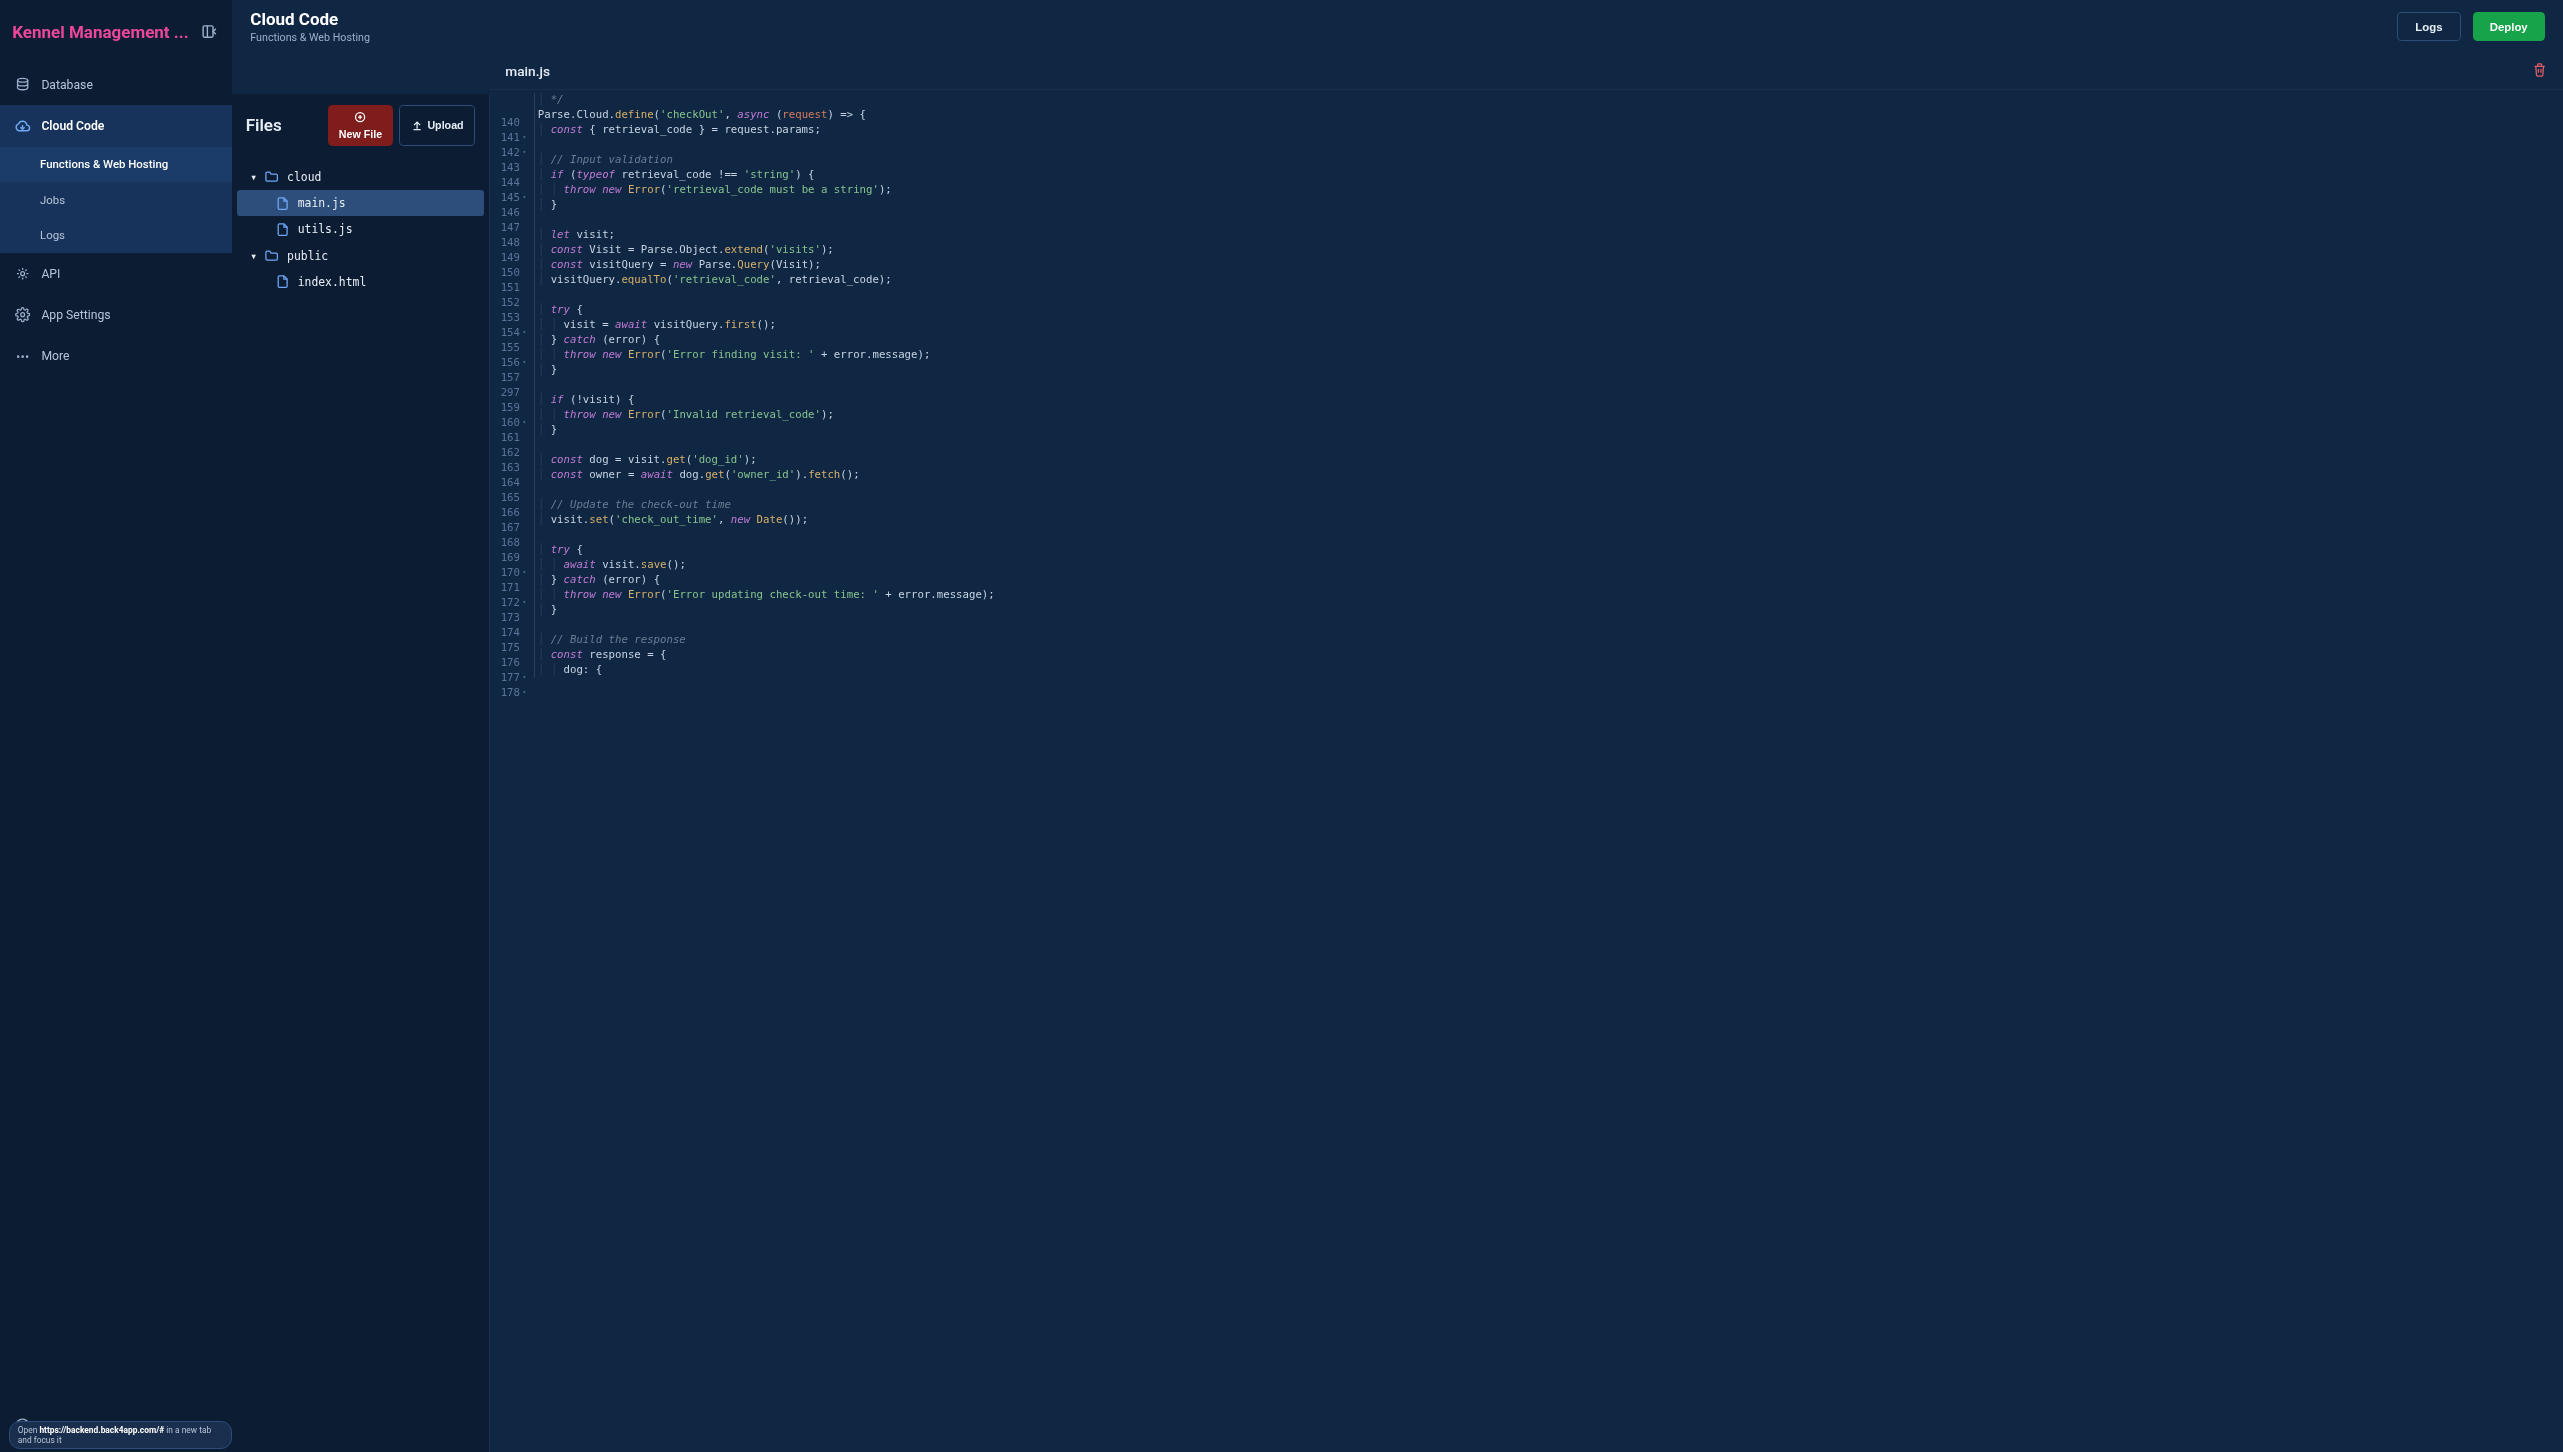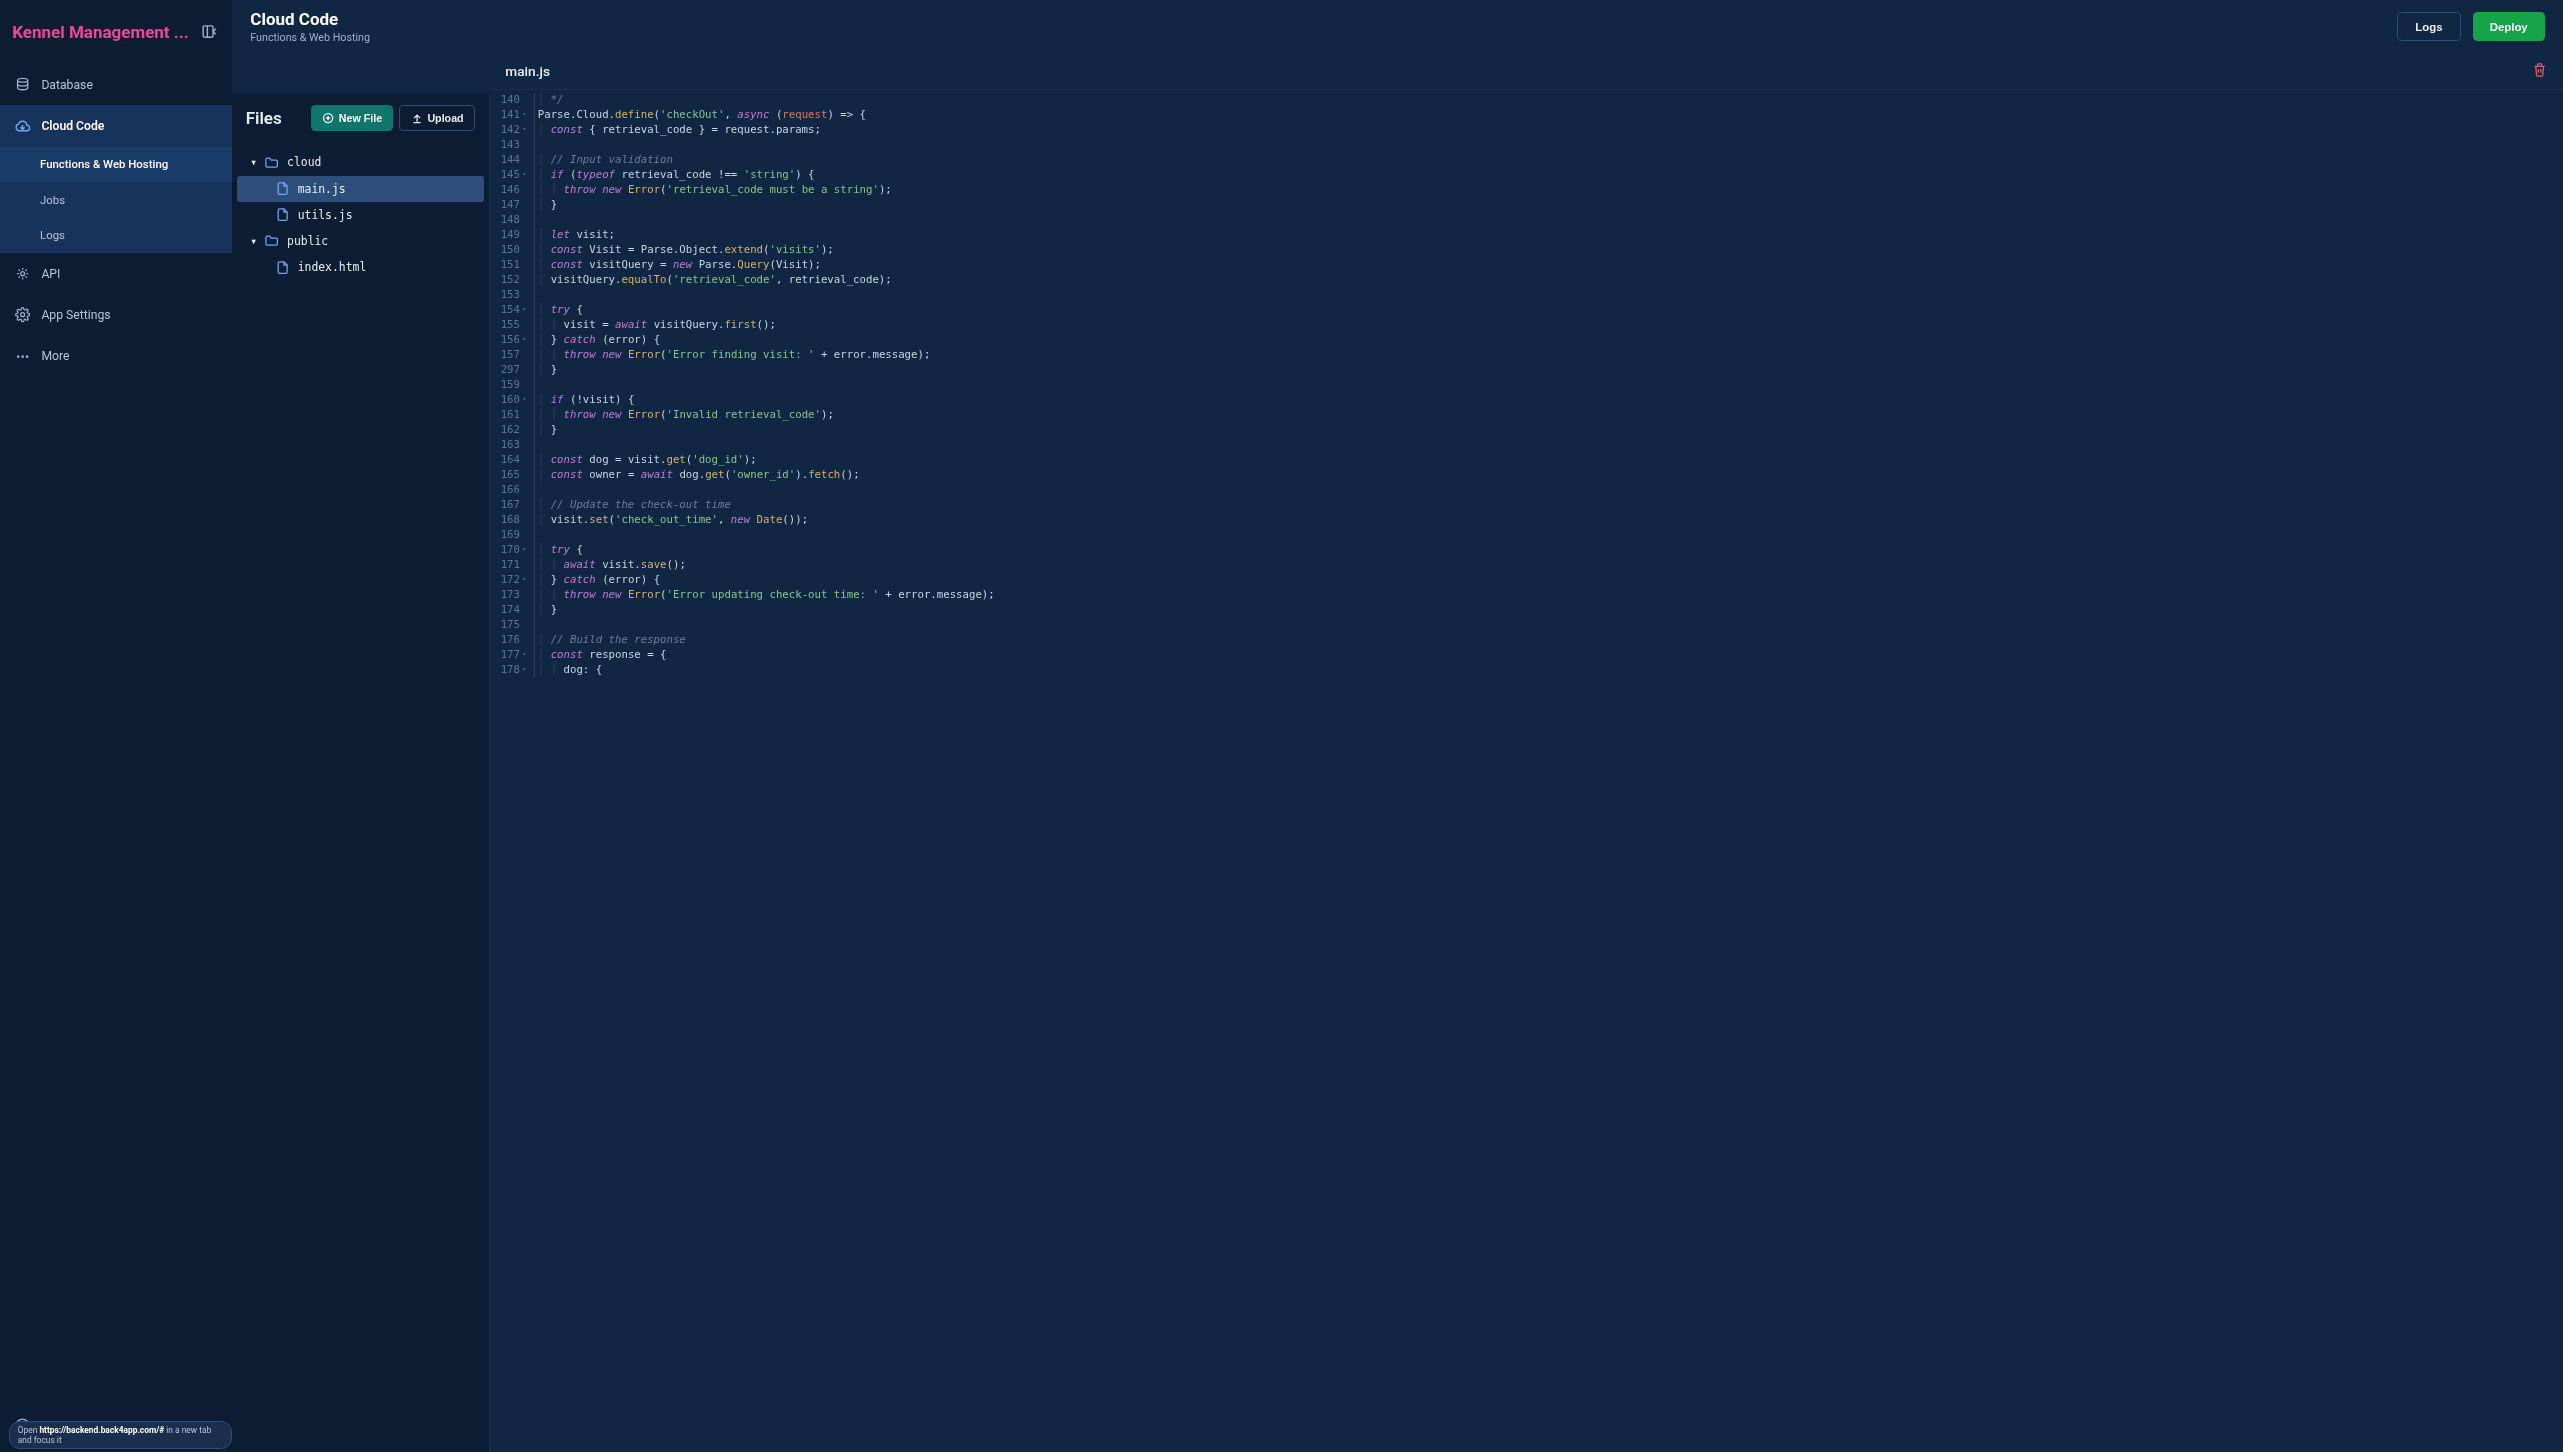--- a/index.html
+++ b/index.html
@@ -151,21 +151,21 @@
   display: flex;
   align-items: center;
   gap: 4.6px;
   padding: 6.1px 10.7px;
   border-radius: 4.6px;
   font-size: 10.7px;
   font-weight: 600;
   cursor: pointer;
   border: none;
 }
-.btn-green { background: #0f766e; color: #fff; }
+.btn-green { background: #7f1d1d; color: #fff; flex-direction: column; }
 .btn-outline { background: transparent; border: 0.8px solid #2d4d7a; color: #e8eef6; }
 .file-tree { padding: 7.6px 4.6px; font-family: "Menlo", "Consolas", monospace; font-size: 11.4px; }
 .folder, .file {
   display: flex;
   align-items: center;
   gap: 6.1px;
   padding: 4.6px 7.6px;
   cursor: pointer;
   color: #e8eef6;
   border-radius: 3.1px;
@@ -197,20 +197,21 @@
   font-size: 10.7px;
   line-height: 1.4;
   background: #0f2742;
 }
 .gutter {
   padding: 3.1px 6.1px 3.1px 10.7px;
   text-align: right;
   color: #5a7599;
   user-select: none;
   background: #0f2742;
+  margin-top: 23px;
 }
 .gutter-line { height: 15px; position: relative; }
 .fold-marker { position: absolute; right: -6.1px; top: 2.3px; font-size: 6.1px; color: #5a7599; }
 .code {
   flex: 1;
   padding: 3.1px 7.6px;
   white-space: pre;
   color: #c8d4e4;
 }
 .code-line { height: 15px; border-left: 0.8px solid #2a3f5e; padding-left: 3.1px; }

